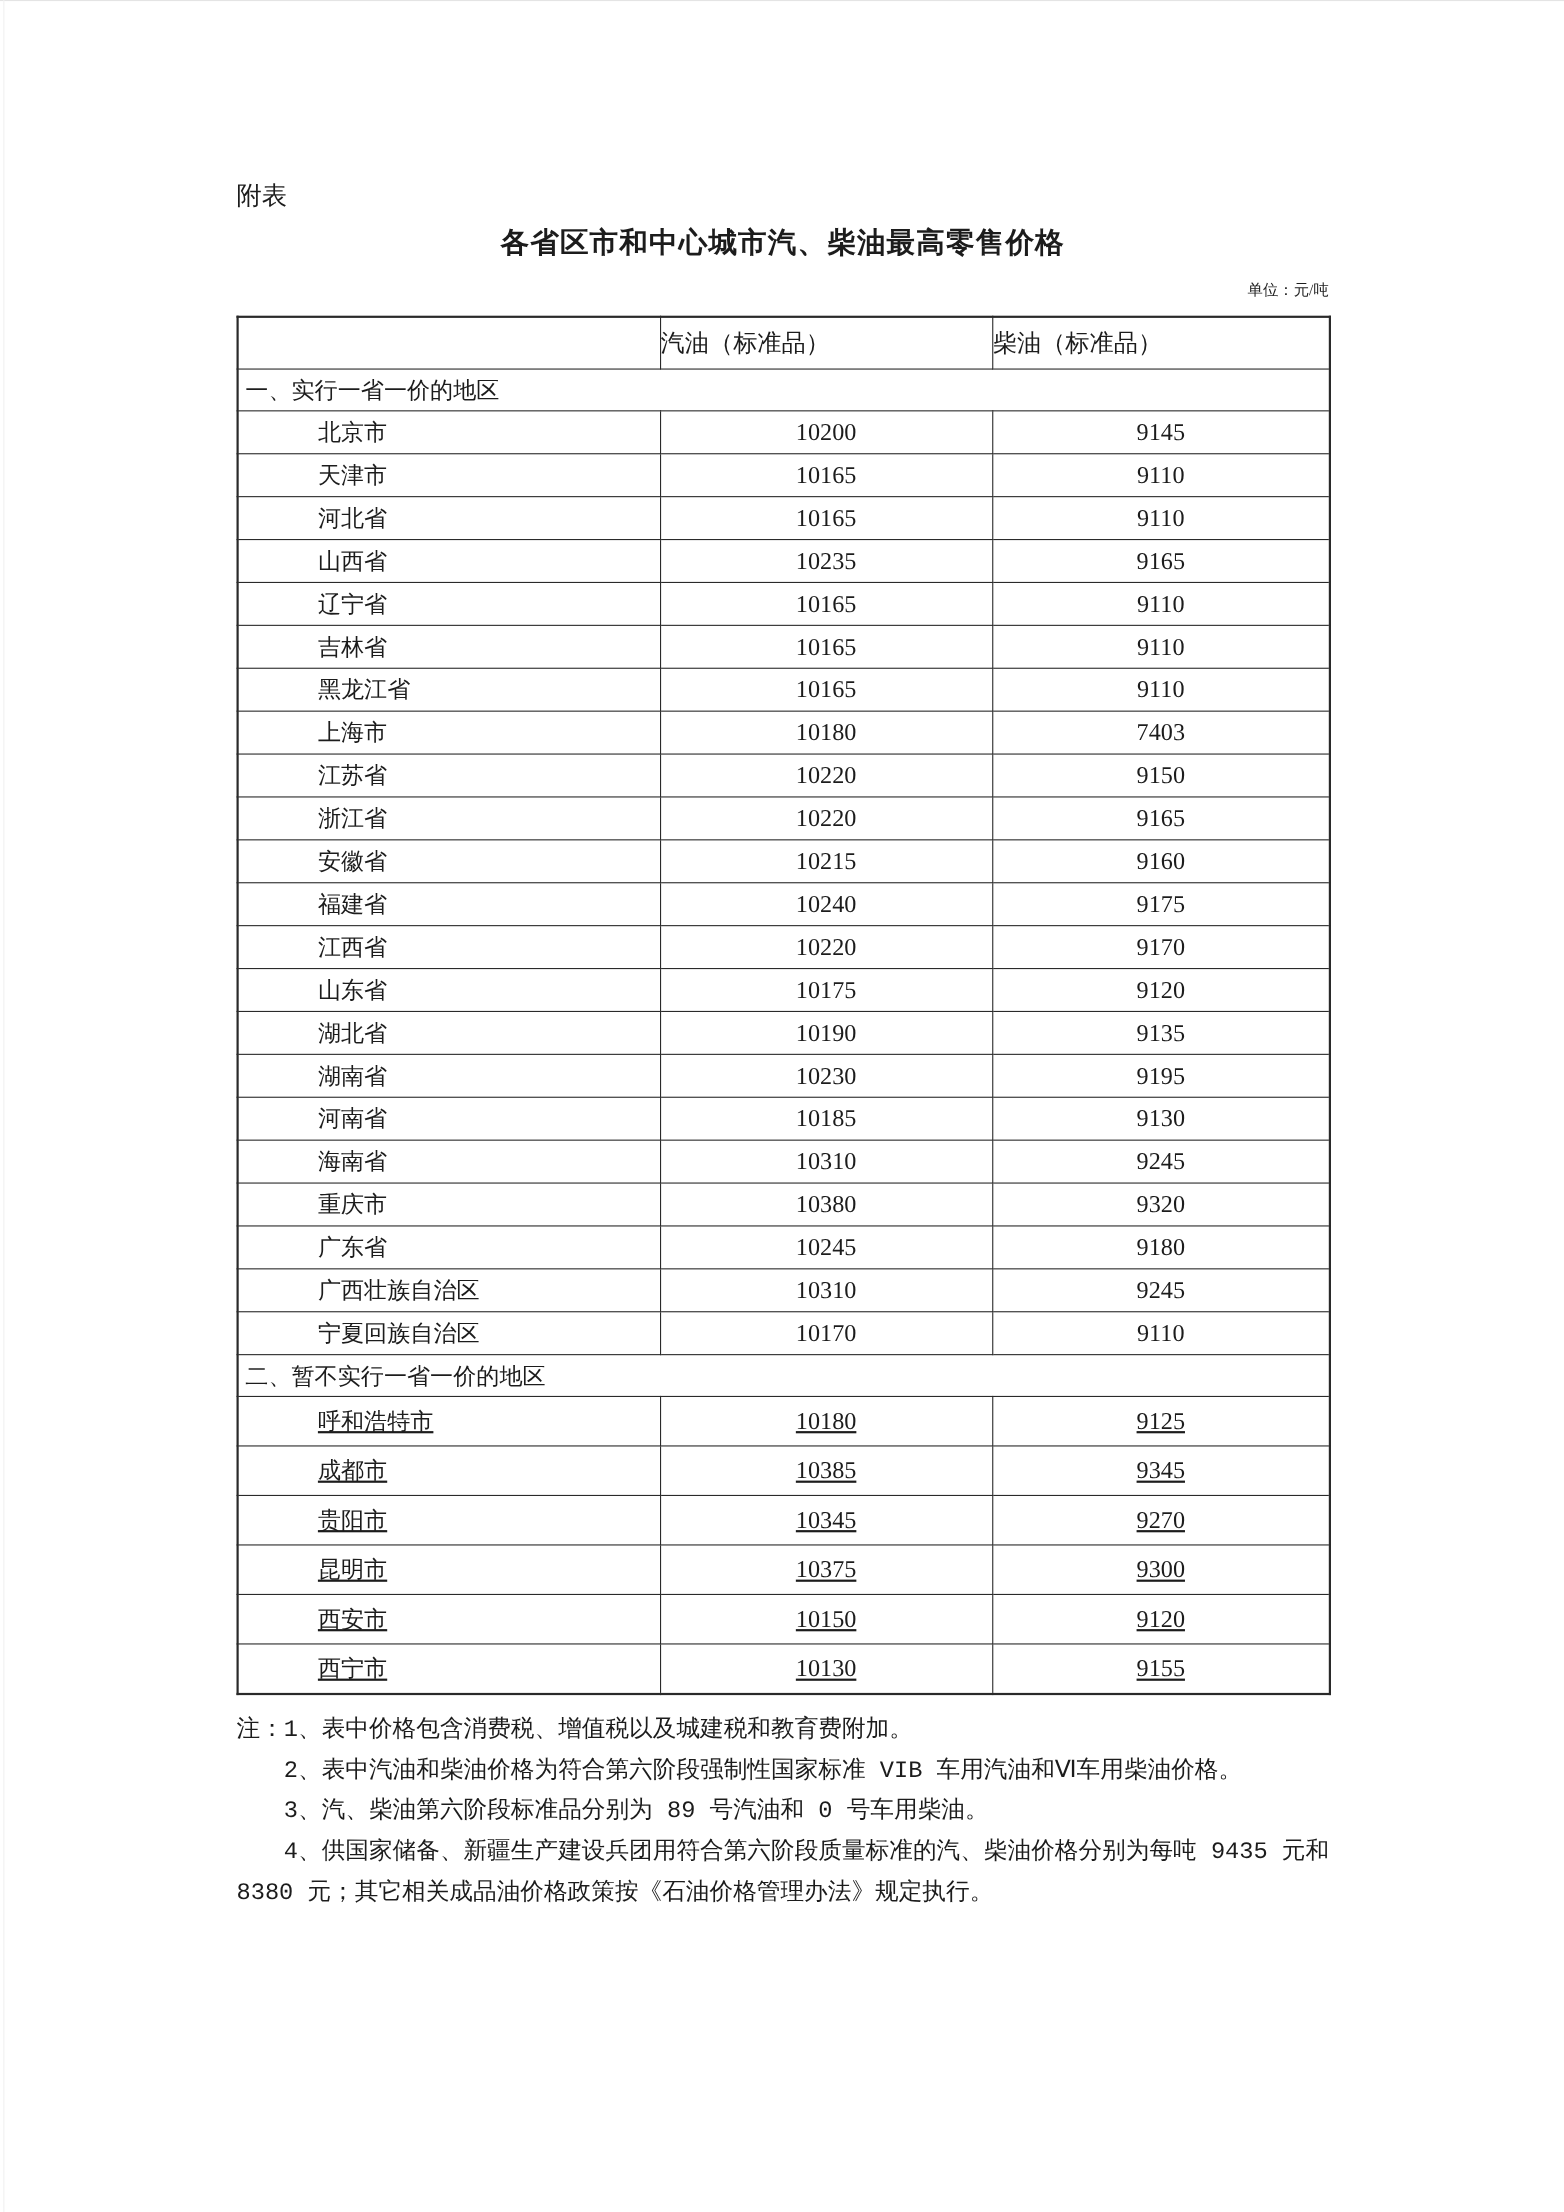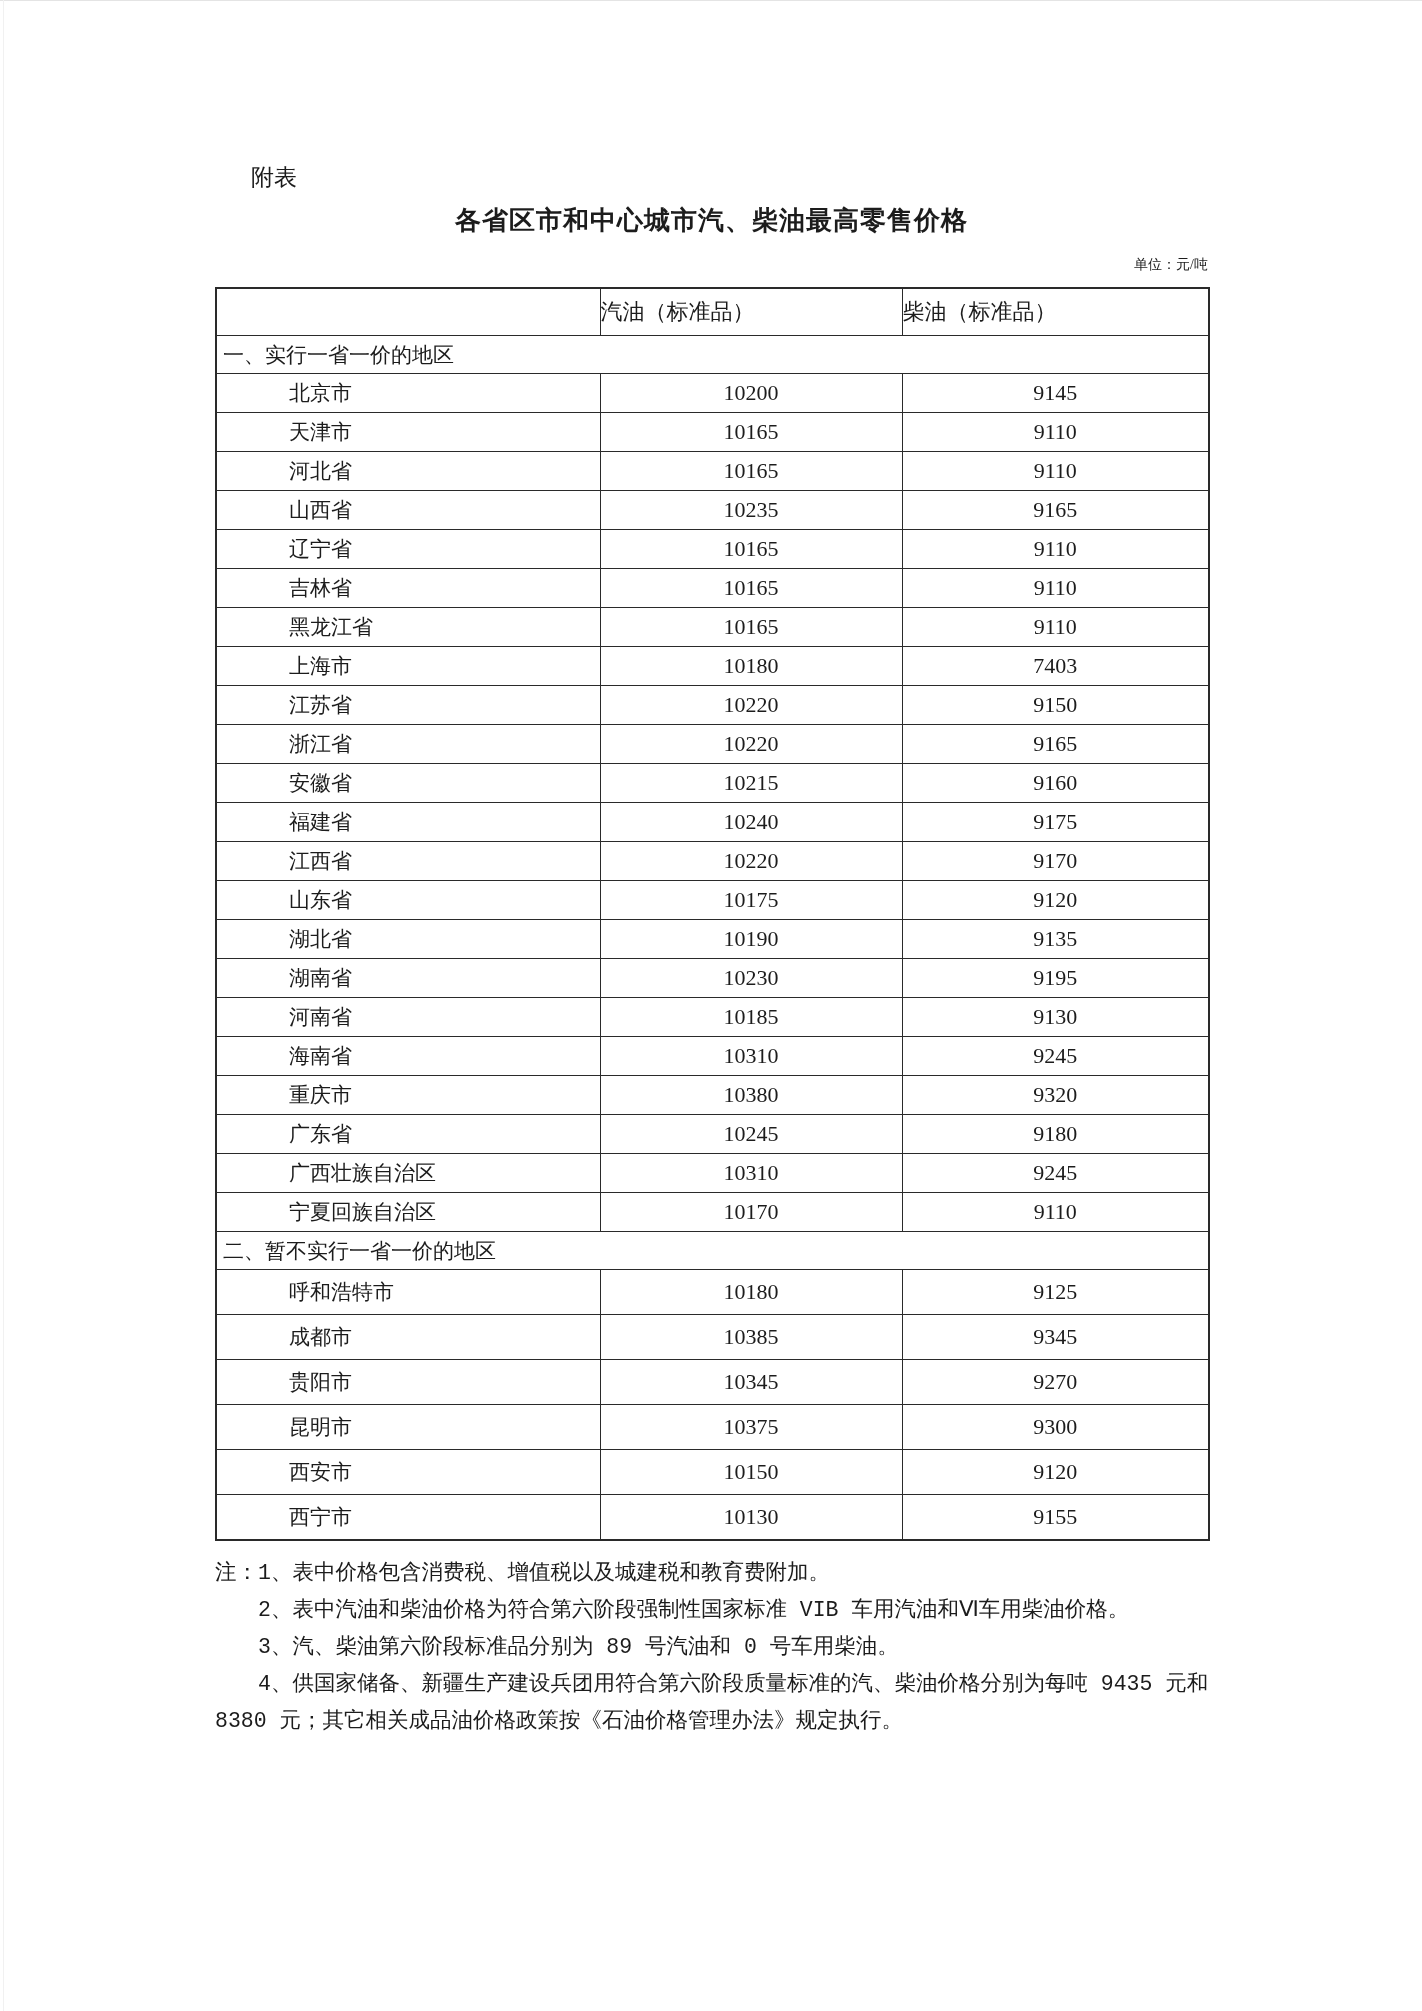--- a/index.html
+++ b/index.html
@@ -10,21 +10,21 @@
     font-family:"Liberation Serif","DejaVu Serif",serif;
     color:#1c1c1c;
     overflow:hidden;
   }
   
   body::before{content:"";position:absolute;top:0;left:0;right:0;height:1px;background:#e4e4e4;}
   body::after{content:"";position:absolute;top:0;left:3px;width:1px;height:100%;background:#f1f1f1;}
 
   .sheet{margin-left:215px;padding-top:166px;width:1046px;}
 
-  .appendix{font-size:23px;line-height:23px;margin-left:36px;}
+  .appendix{font-size:23px;line-height:23px;}
   .doc-title{
     width:993px;margin-top:15px;
     font-size:26px;font-weight:700;text-align:center;
     letter-spacing:1px;line-height:34px;
   }
   .unit{width:993px;margin-top:15px;margin-bottom:10px;
     font-size:14px;text-align:right;line-height:24px;}
 
   table.price-table{
     width:993px;border-collapse:collapse;table-layout:fixed;
@@ -35,21 +35,21 @@
     padding:0;vertical-align:middle;
     overflow:hidden;white-space:nowrap;
   }
   .price-table thead th{
     height:46px;font-size:22px;font-weight:400;text-align:left;
   }
   tr.section-row td{
     height:37px;font-size:21px;text-align:left;padding-left:6px;
   }
   tr.data-row.s0 td{height:38px;}
-  tr.data-row.s1 td{height:44px;}
+  tr.data-row.s1 td{height:44px;text-decoration:underline;}
   td.region-cell{font-size:21px;text-align:left;padding-left:72px;}
   td.price-cell{font-size:22px;text-align:center;}
 
   .notes{margin-top:14px;width:1046px;font-size:21.5px;line-height:37px;}
   .notes p{margin:0;font-family:Liberation Mono, monospace;}
   .notes p.indent{text-indent:2em;}
 </style>
 </head>
 <body>
 

